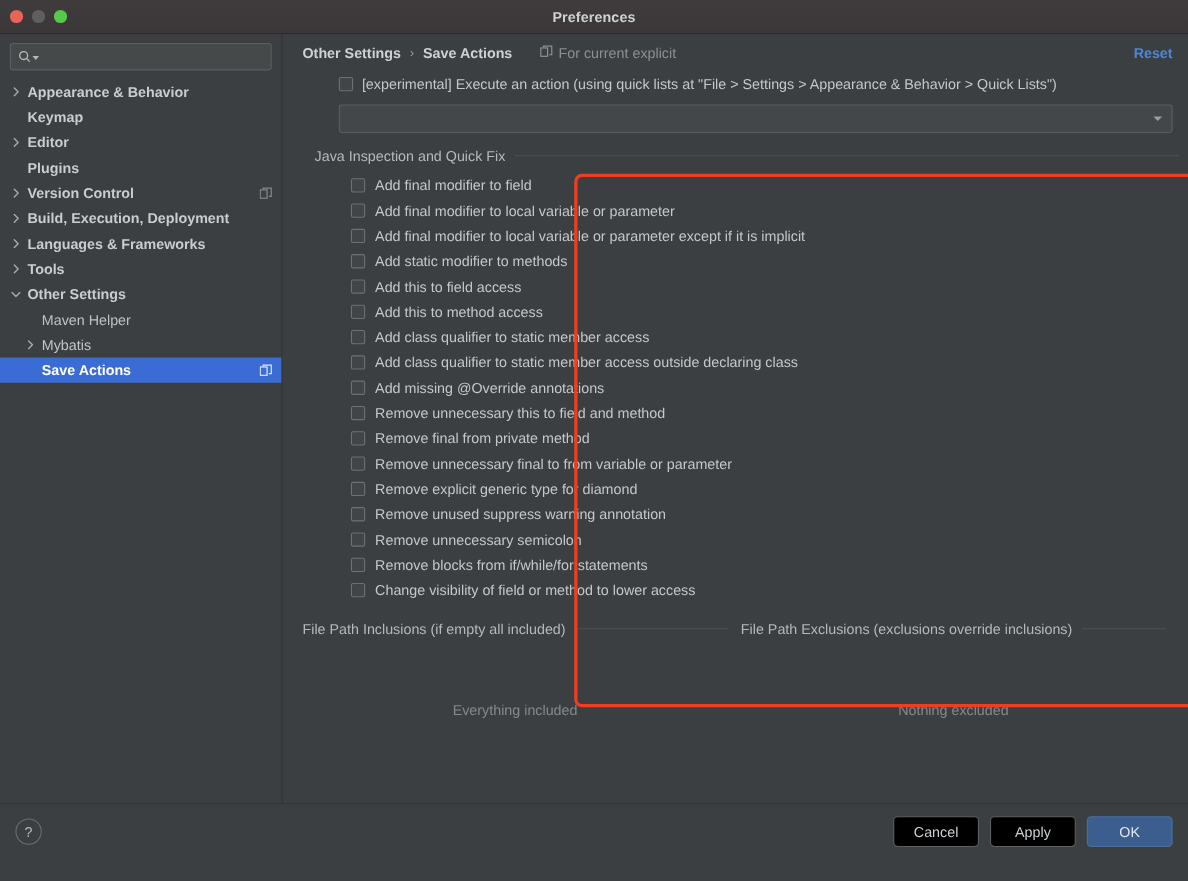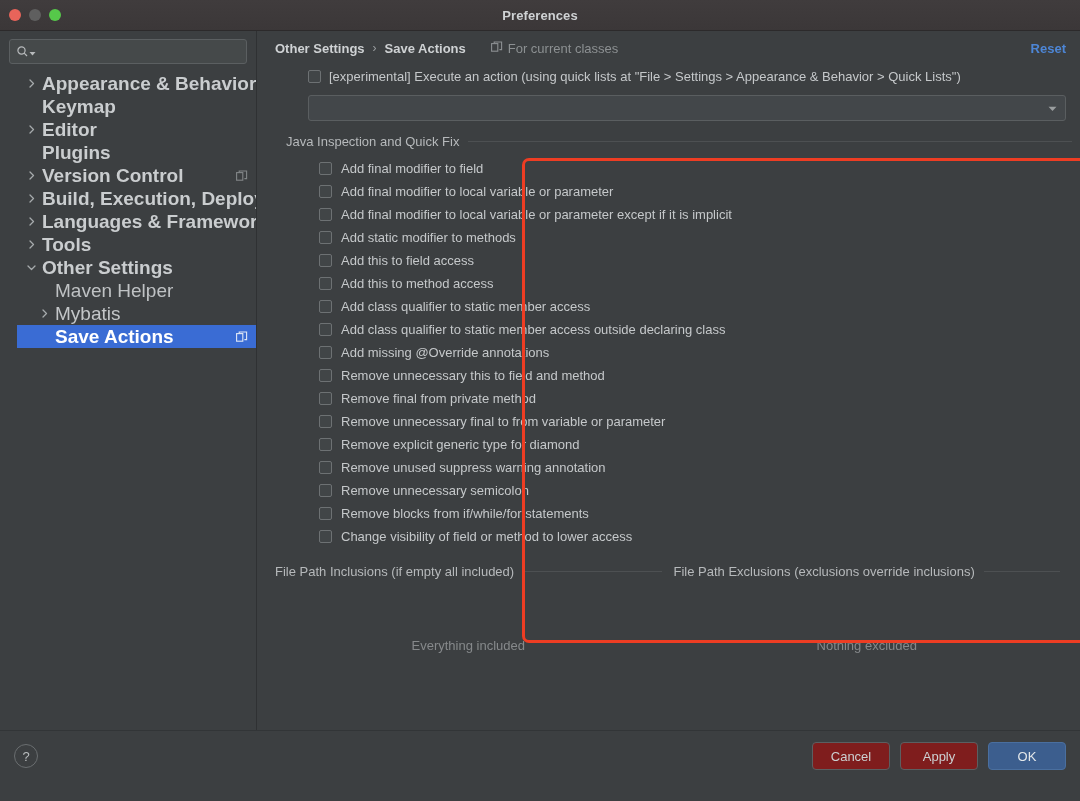--- a/index.html
+++ b/index.html
@@ -92,22 +92,21 @@
     padding: 0 6px;
   }
   .search-glyph {
     display: inline-flex;
     align-items: center;
     gap: 1px;
   }
   #tree {
     flex: 1 1 auto;
     overflow: hidden;
-    font-size: 19px;
-    padding-left: 17px;
+    font-size: 13px;
   }
   .tree-row {
     height: 23px;
     display: flex;
     align-items: center;
     padding-left: 10px;
     padding-right: 8px;
     color: #c3c6c8;
     white-space: nowrap;
     box-sizing: border-box;
@@ -309,21 +308,21 @@
     margin-left: auto;
     display: flex;
     align-items: center;
     gap: 10px;
   }
   .btn {
     min-width: 78px;
     height: 28px;
     border-radius: 4px;
     border: 1px solid #5b5f61;
-    background: #7f1d1d;
+    background: #000000;
     color: #ccd0d2;
     font-size: 13px;
     display: flex;
     align-items: center;
     justify-content: center;
     padding: 0 12px;
     box-sizing: border-box;
   }
   .btn.primary {
     background: #3c5e8e;
@@ -463,21 +462,21 @@
         <span class="crumb">Other Settings</span>
         <span class="crumb-sep">›</span>
         <span class="crumb">Save Actions</span>
         <span id="for-project">
           <span>
             <svg width="12" height="12" viewBox="0 0 12 12">
               <rect x="0.6" y="2.6" width="6.2" height="7.6" fill="none" stroke="#8c9092" stroke-width="1.1"></rect>
               <path d="M3.2 2.2 V1 H10.6 V8.6 H8.4" fill="none" stroke="#8c9092" stroke-width="1.1"></path>
             </svg>
           </span>
-          <span>For current classes</span>
+          <span>For current explicit</span>
         </span>
         <span id="reset-link">Reset</span>
       </div>
 
       <div id="experimental-row">
         <span class="cbox"></span>
         <span>[experimental] Execute an action (using quick lists at "File &gt; Settings &gt; Appearance &amp; Behavior &gt; Quick Lists")</span>
       </div>
 
       <div id="quicklist-combo">

